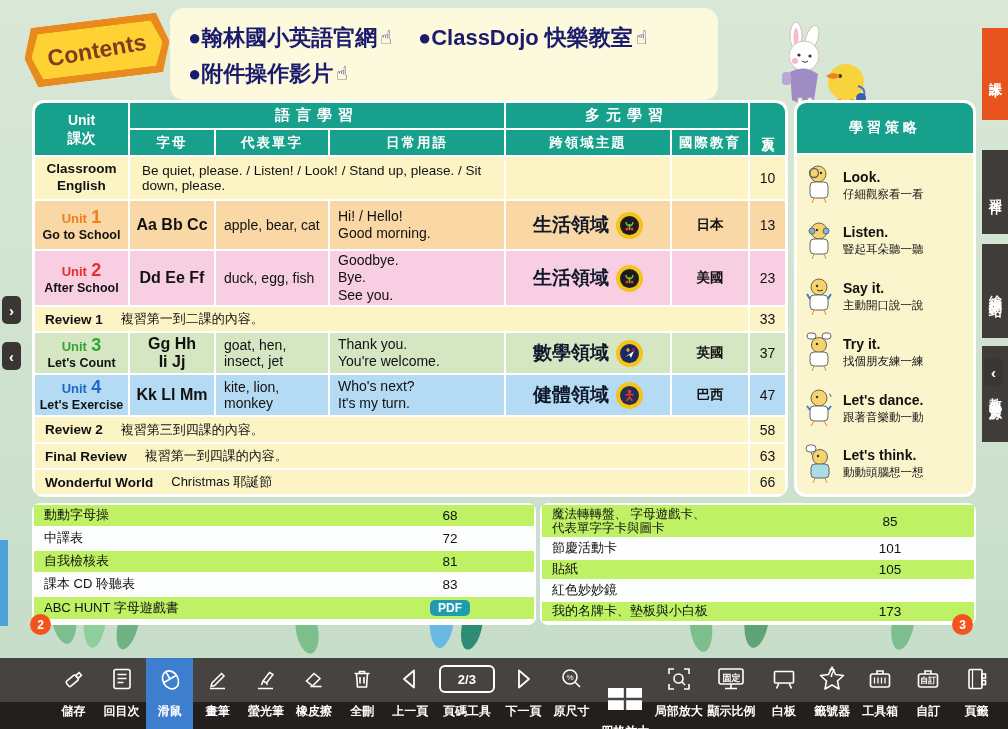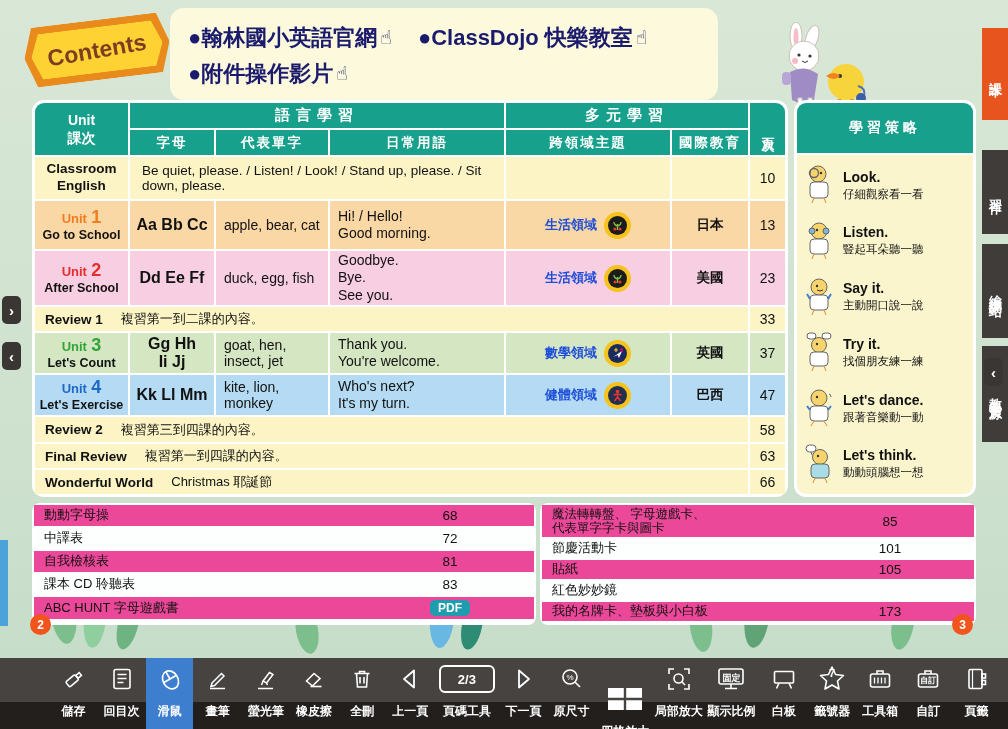--- a/index.html
+++ b/index.html
@@ -58,21 +58,21 @@
   .uprefix{font-size:13px;font-weight:bold;}
   .unum{font-size:18px;font-weight:bold;}
   .utitle{font-size:12.5px;font-weight:bold;color:#111;}
   .u1 .uprefix,.u1 .unum{color:#f07e21;}
   .u2 .uprefix,.u2 .unum{color:#e62e2e;}
   .u3 .uprefix,.u3 .unum{color:#33a437;}
   .u4 .uprefix,.u4 .unum{color:#1e68c8;}
   .letters{width:84px;display:flex;align-items:center;justify-content:center;font-weight:bold;font-size:16px;color:#111;text-align:center;}
   .words{width:112px;display:flex;align-items:center;font-size:14px;color:#111;padding-left:8px;}
   .phrases{width:174px;display:flex;align-items:center;font-size:14px;color:#111;padding-left:8px;line-height:1.25;}
-  .domain{width:164px;display:flex;align-items:center;justify-content:center;gap:7px;font-size:13px;font-weight:bold;color:#1d4ed8;}
+  .domain{width:164px;display:flex;align-items:center;justify-content:center;gap:7px;font-size:19px;font-weight:bold;color:#0f172a;}
   .country{width:76px;display:flex;align-items:center;justify-content:center;font-size:13.5px;font-weight:bold;color:#111;}
   .pagec{width:35px;display:flex;align-items:center;justify-content:center;font-size:14px;color:#111;}
   .clabel{width:93px;display:flex;align-items:center;justify-content:center;text-align:center;
     font-weight:bold;font-size:13.5px;white-space:pre-line;line-height:1.25;color:#111;}
   .sentence{width:374px;display:flex;align-items:center;font-size:13.5px;color:#111;padding-left:12px;}
   .merged{width:713px;display:flex;align-items:center;gap:18px;padding-left:10px;}
   .rev-label{font-weight:bold;font-size:13.5px;color:#111;}
   .rev-desc{font-size:13px;color:#111;}
   .pre{white-space:pre-line;}
 
@@ -91,21 +91,21 @@
   .strat .zh{font-size:11.5px;color:#111;margin-top:2px;}
 
   
   .appx{background:#fff;border-radius:8px;padding:2px;box-sizing:border-box;display:flex;flex-direction:column;gap:2px;top:503px;}
   .appx-l{left:32px;width:504px;height:122px;}
   .appx-r{left:540px;width:436px;height:122px;}
   .arow{display:flex;gap:2px;}
   .arow .lab{flex:1;display:flex;align-items:center;padding-left:10px;font-size:13px;color:#111;line-height:1.15;}
   .arow .val{width:104px;display:flex;align-items:center;justify-content:center;font-size:13.5px;color:#111;}
   .arow .tr{width:30px;}
-  .ablue{background:#ec4899;}
+  .ablue{background:#bef264;}
   .awhite{background:#fdfefe;}
   .pdfbadge{background:#1f9daf;color:#fff;font-weight:bold;font-size:12px;border-radius:5px;padding:1px 8px;}
 
   .marker{width:21px;height:21px;border-radius:50%;background:#f2541d;color:#fff;font-size:12px;font-weight:bold;
     display:flex;align-items:center;justify-content:center;top:614px;}
 
   
   .toolbar{left:0;top:658px;width:1008px;height:71px;
     background:linear-gradient(to bottom,#474340 0,#474340 44px,#231f1d 44px,#231f1d 71px);
     display:flex;justify-content:space-between;padding:0 8px 0 50px;box-sizing:border-box;z-index:5;}

